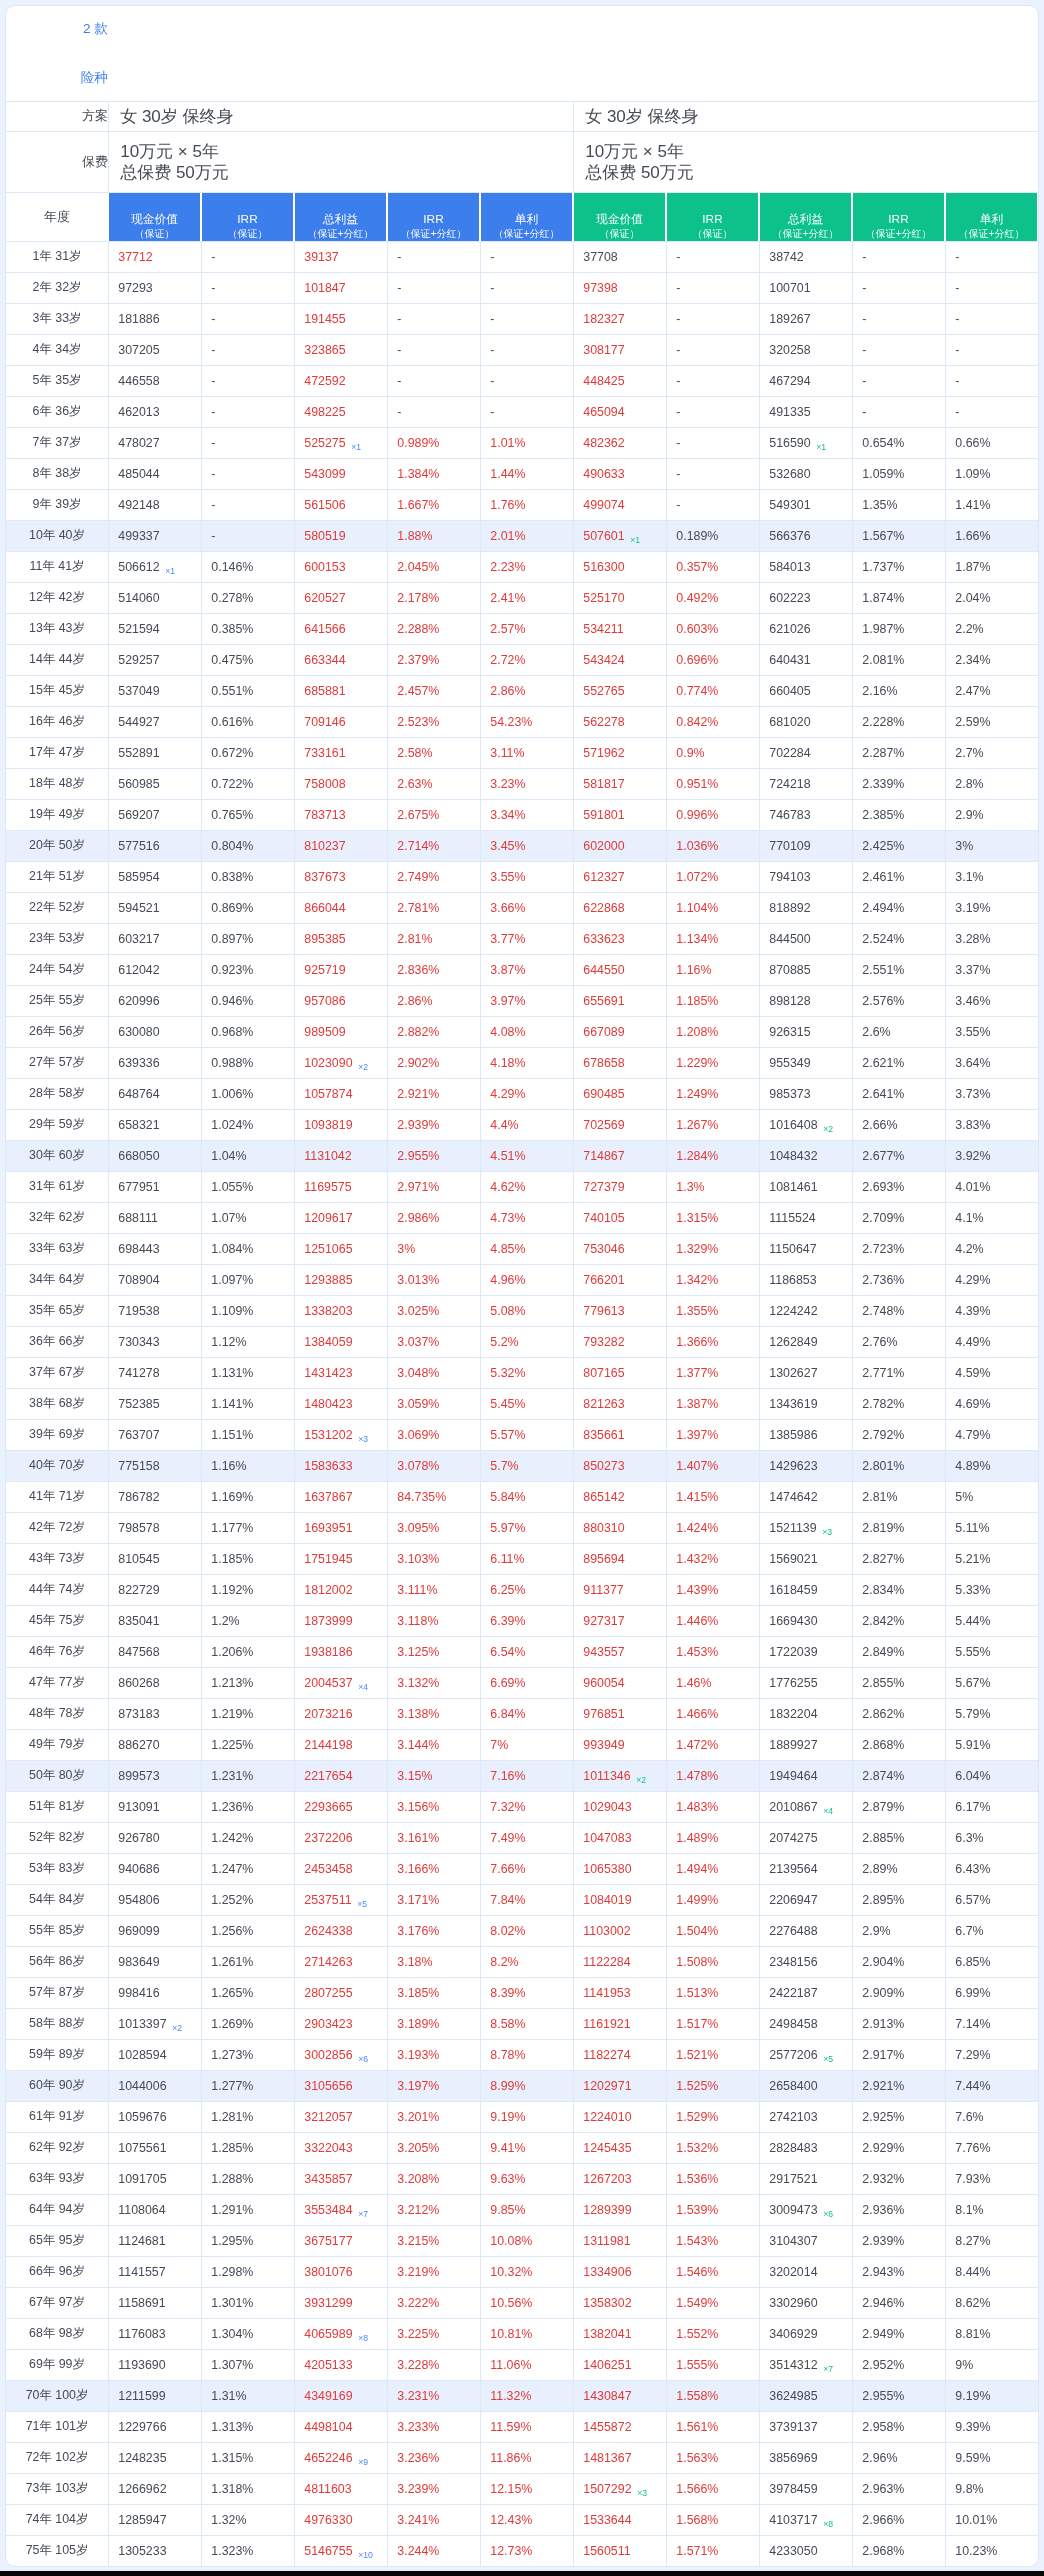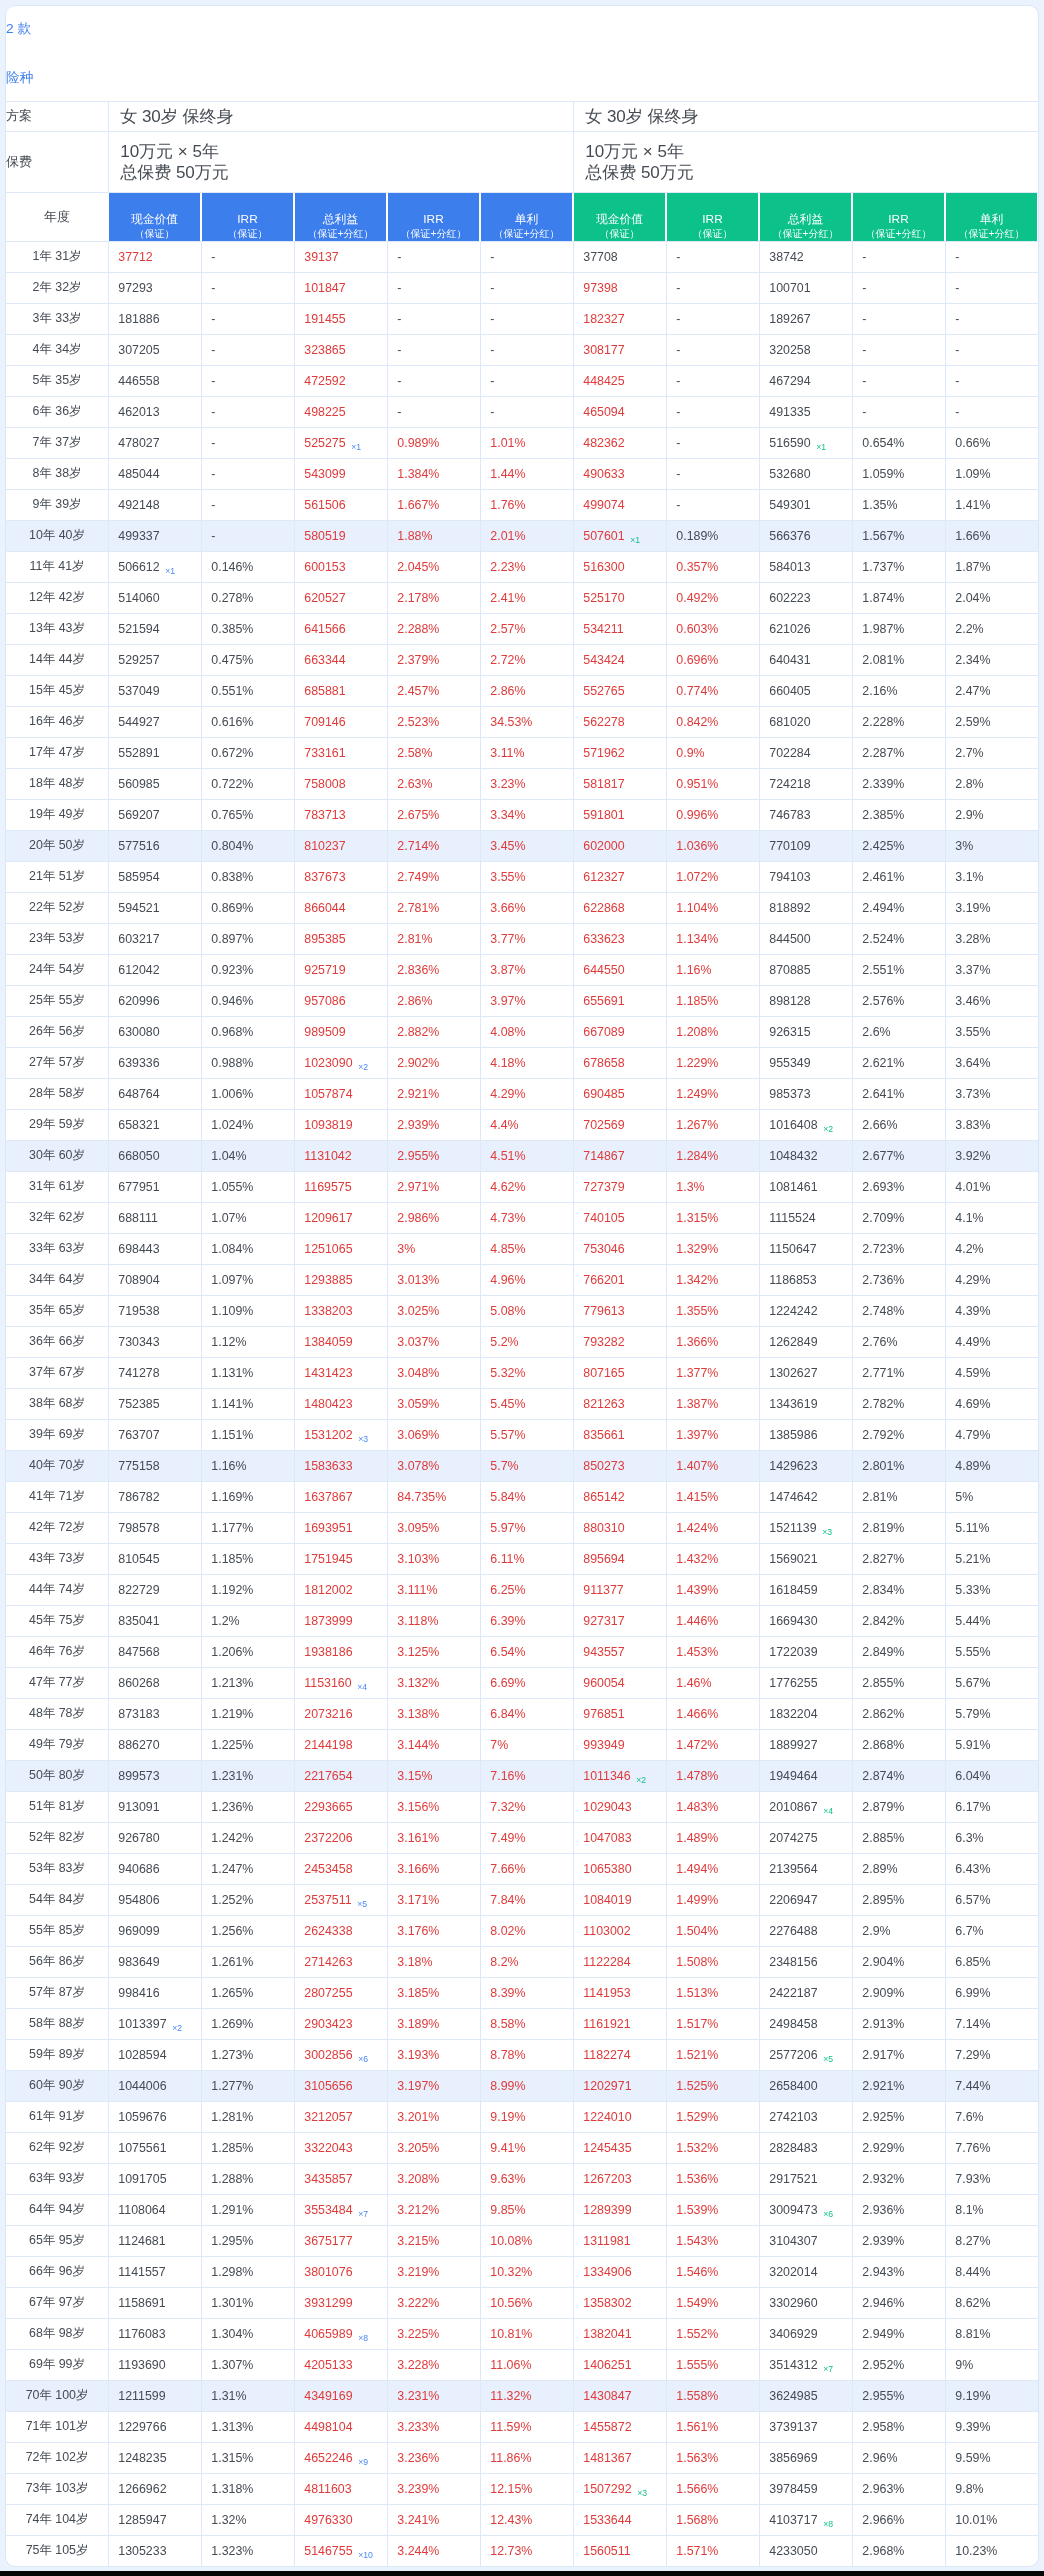--- a/index.html
+++ b/index.html
@@ -15,21 +15,21 @@
     background:#ffffff;border:0.6px solid #dbe7f7;border-radius:10px;
     overflow:hidden;display:flex;flex-direction:column;
   }
   .row{display:flex;width:100%;}
   .r-type{height:99px;}
   .r-plan{height:32px;border-top:0.6px solid var(--grid);}
   .r-prem{height:64px;border-top:0.6px solid var(--grid);}
   .r-head{height:51px;border-top:0.6px solid var(--grid);}
   .lab{
     width:102px;flex:none;display:flex;flex-direction:column;
-    align-items:flex-start;justify-content:center;
+    align-items:flex-end;justify-content:center;
     font-size:13px;color:var(--dark);gap:28px;
   }
   .type-label{color:var(--blue);font-size:13.7px;line-height:21px;font-weight:500;}
   .half{flex:5;border-left:0.6px solid var(--grid);padding:8.7px 7.5px 7.5px 7.5px;}
   .pcard{
     height:100%;border-radius:6.2px;color:#fff;font-size:13px;font-weight:500;
     padding:8px 10px;white-space:nowrap;overflow:hidden;
   }
   .vcell{
     flex:5;border-left:0.6px solid var(--grid);display:flex;flex-direction:column;
@@ -653,21 +653,21 @@
         <div class="dcell">
           <span>0.616%</span>
         </div>
         <div class="dcell">
           <span class="red">709146</span>
         </div>
         <div class="dcell">
           <span class="red">2.523%</span>
         </div>
         <div class="dcell">
-          <span class="red">34.53%</span>
+          <span class="red">54.23%</span>
         </div>
         <div class="dcell">
           <span class="red">562278</span>
         </div>
         <div class="dcell">
           <span class="red">0.842%</span>
         </div>
         <div class="dcell">
           <span>681020</span>
         </div>
@@ -1674,21 +1674,21 @@
       </div>
       <div class="trow">
         <div class="ycell">47年 77岁</div>
         <div class="dcell">
           <span>860268</span>
         </div>
         <div class="dcell">
           <span>1.213%</span>
         </div>
         <div class="dcell">
-          <span class="red">1153160</span>
+          <span class="red">2004537</span>
           <span class="mk b">×4</span>
         </div>
         <div class="dcell">
           <span class="red">3.132%</span>
         </div>
         <div class="dcell">
           <span class="red">6.69%</span>
         </div>
         <div class="dcell">
           <span class="red">960054</span>

